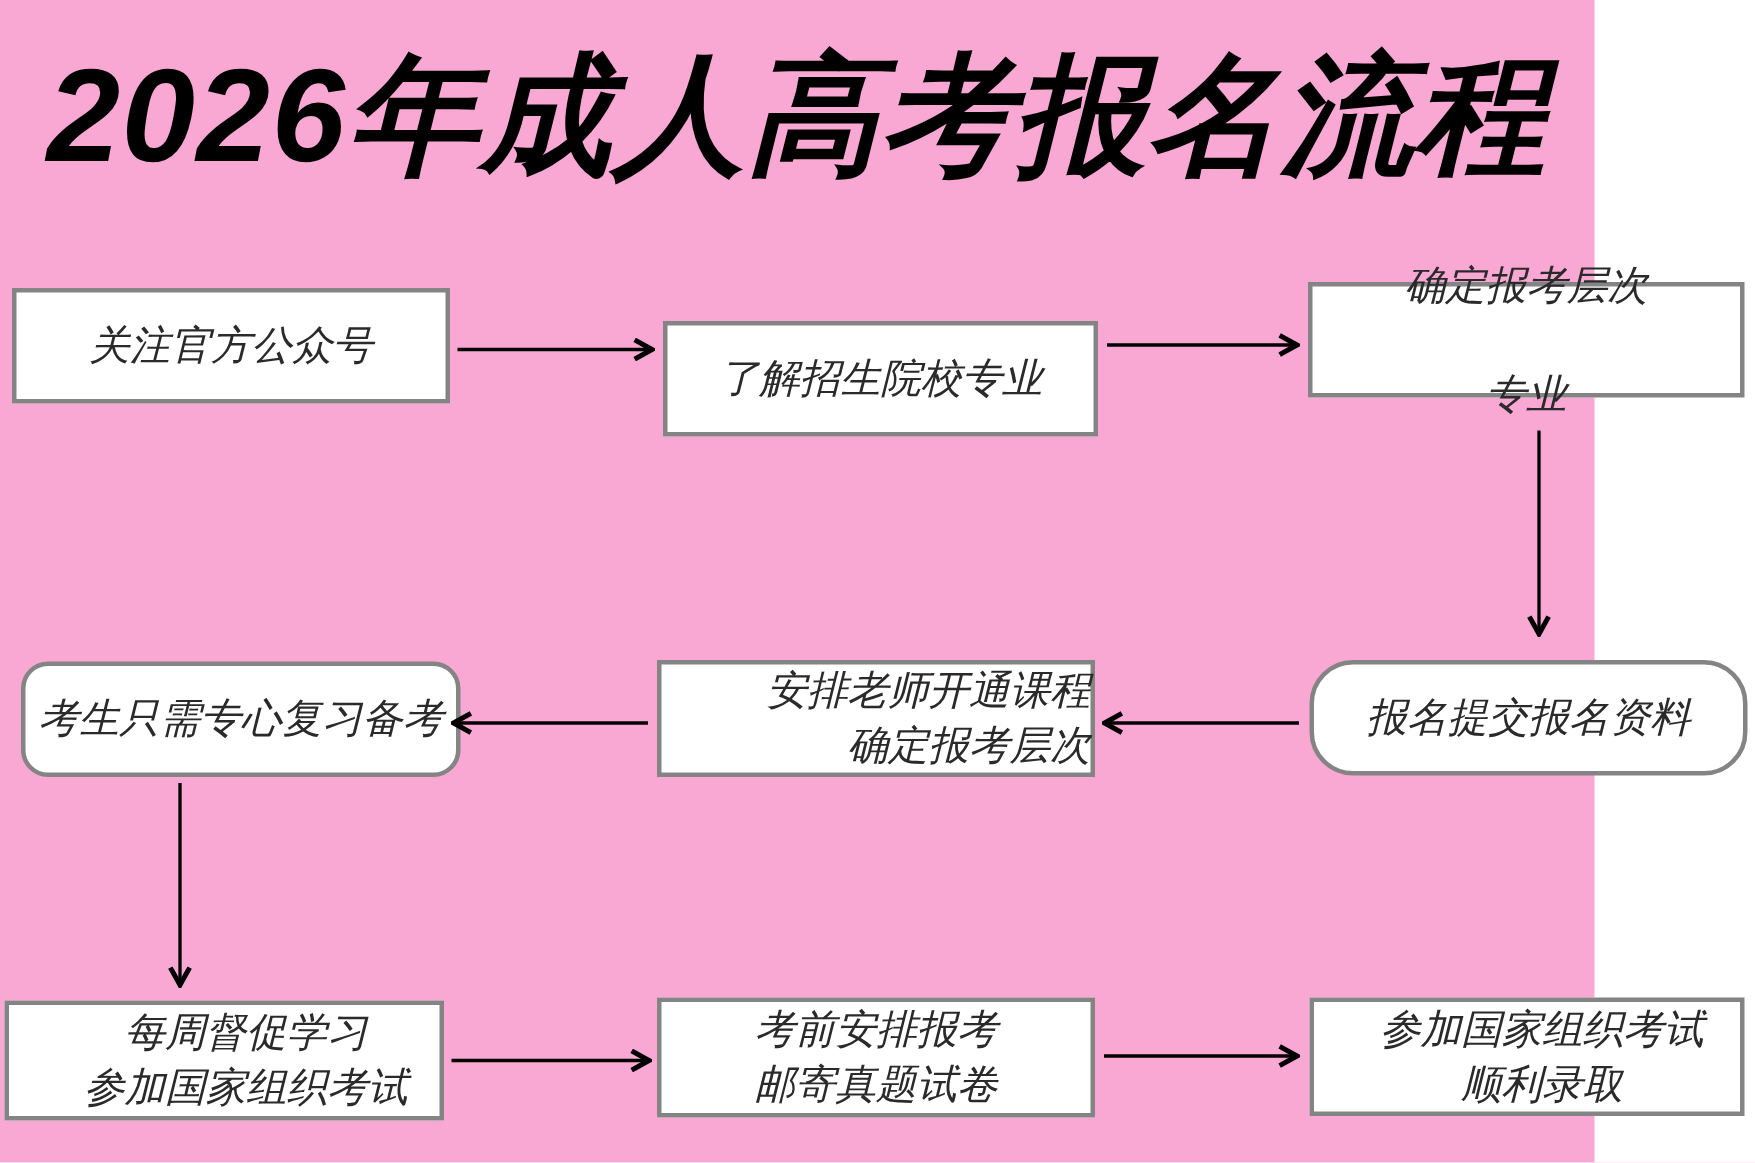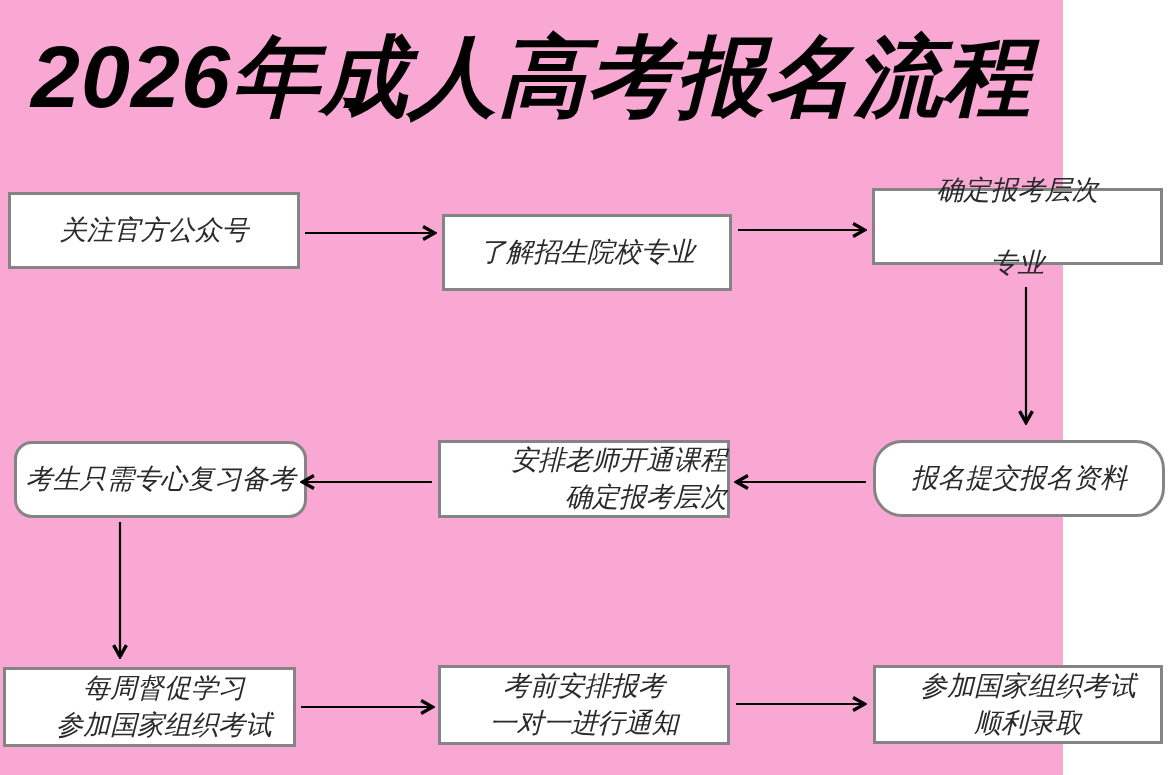--- a/index.html
+++ b/index.html
@@ -104,21 +104,21 @@
     <span>考生只需专心复习备考</span>
   </div>
 
   <div class="box pos-7">
     <span>每周督促学习</span>
     <span>参加国家组织考试</span>
   </div>
 
   <div class="box pos-8">
     <span>考前安排报考</span>
-    <span>一对一进行通知</span>
+    <span>邮寄真题试卷</span>
   </div>
 
   <div class="box pos-9">
     <span>参加国家组织考试</span>
     <span>顺利录取</span>
   </div>
 
   <svg class="arrow-layer" width="1170" height="775" viewBox="0 0 1170 775">
     <defs>
       <marker id="ah" viewBox="0 0 12 12" refX="10" refY="6" markerWidth="7" markerHeight="7" orient="auto-start-reverse">

